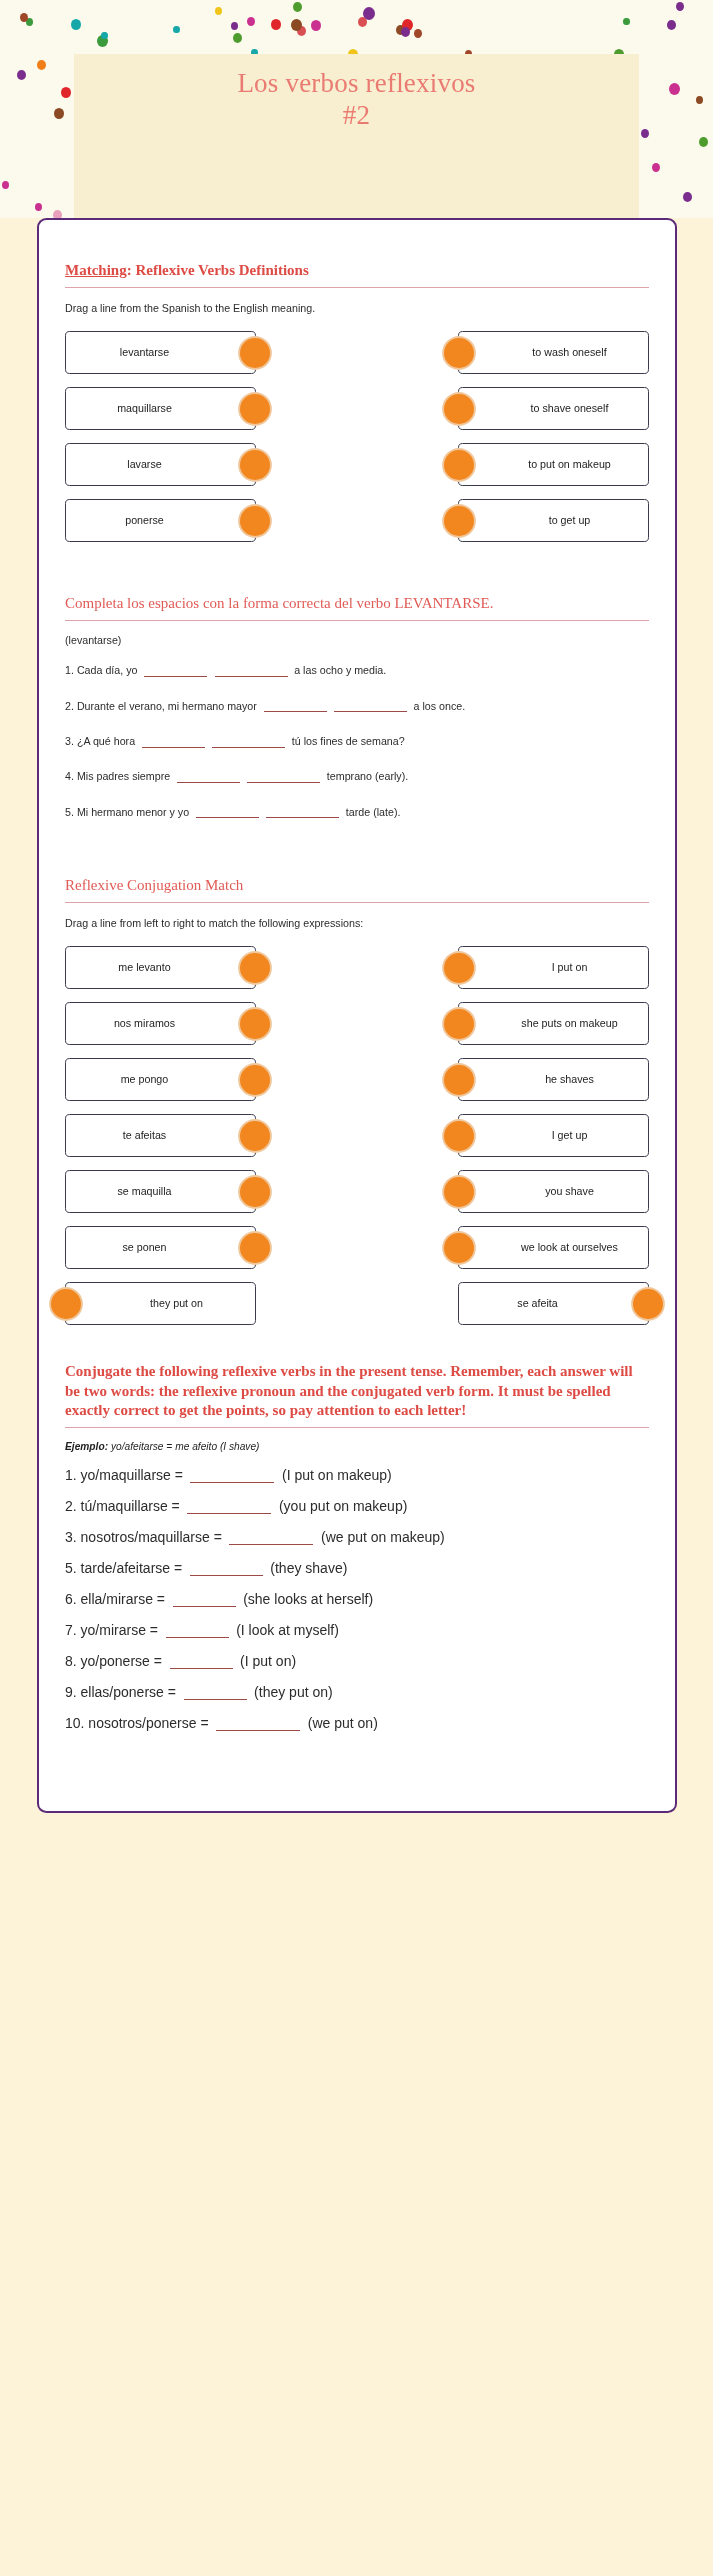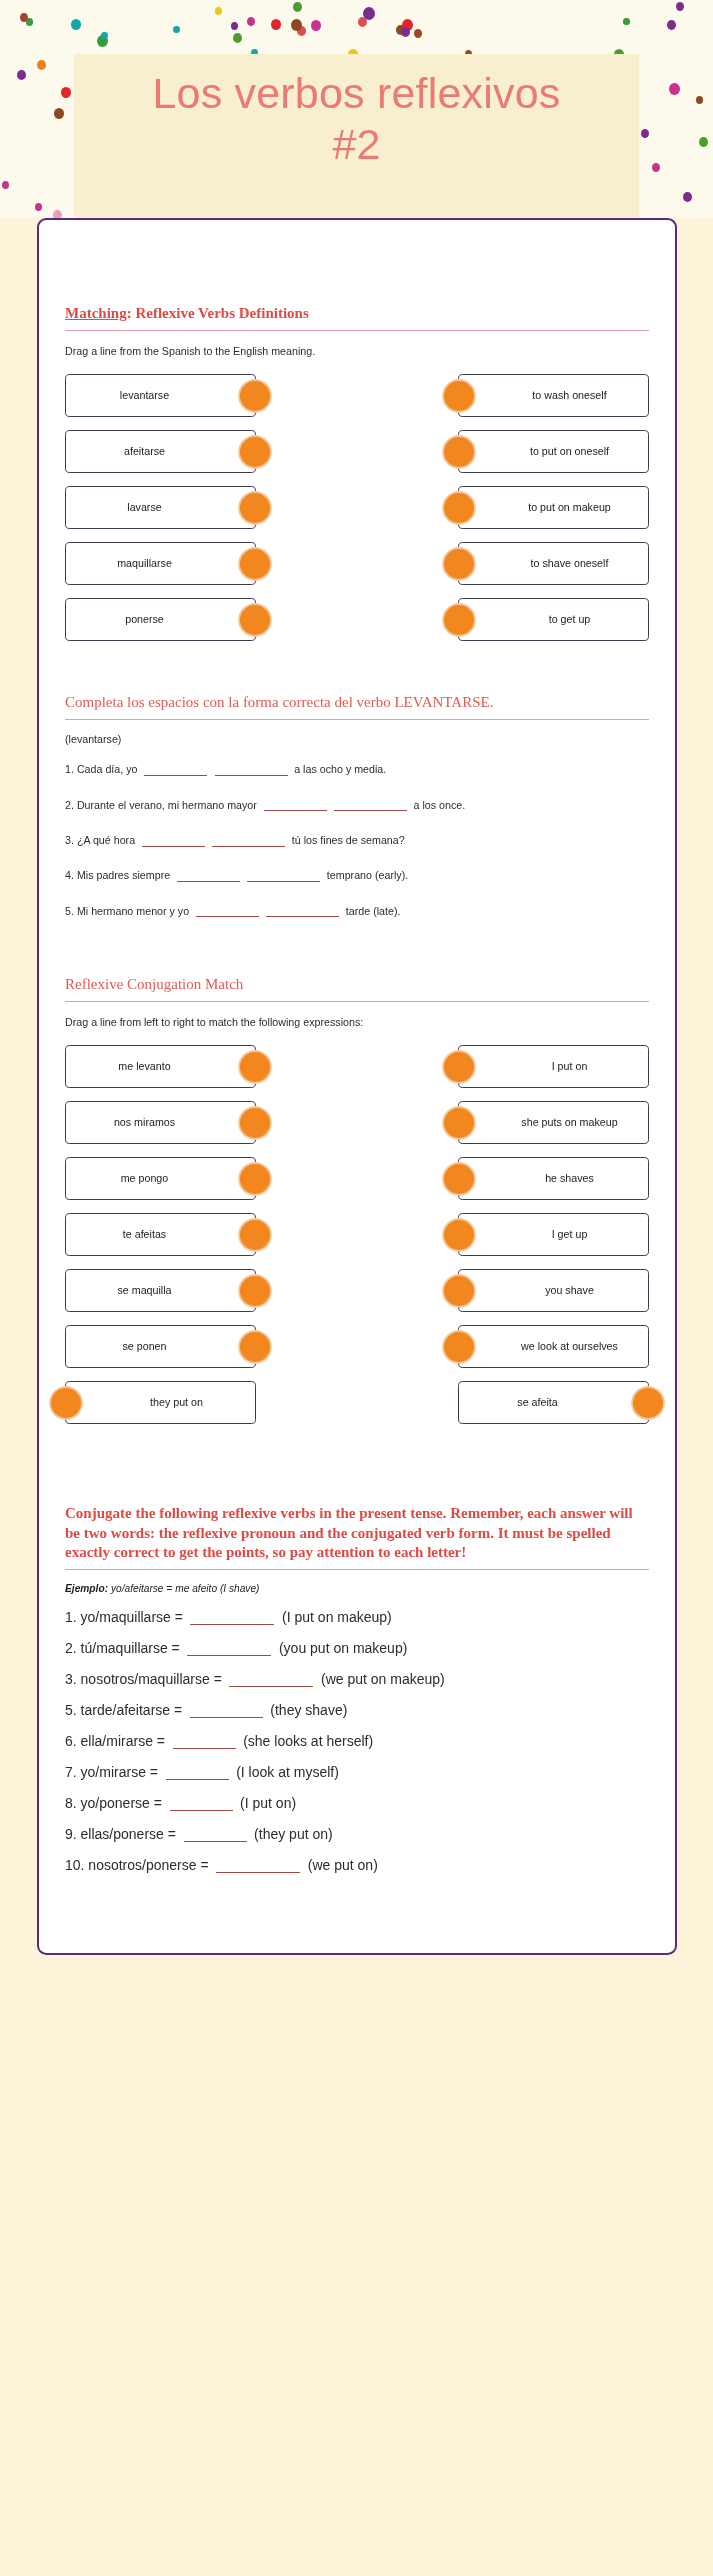--- a/index.html
+++ b/index.html
@@ -34,23 +34,23 @@
   #title-plate {
     position:absolute;
     left:74px;
     top:54px;
     width:565px;
     height:165px;
     background:#f8eed0;
     z-index:2;
   }
   #title {
-    font-family:Liberation Sans, sans-serif;
+    font-family:Liberation Serif, serif;
     color:#ea7b72;
-    font-size:43px;
+    font-size:27px;
     line-height:1.18;
     text-align:center;
     padding-top:14px;
     letter-spacing:0.2px;
     font-weight:400;
   }
   
   #card {
     position:relative;
     margin:0 37px;
@@ -63,21 +63,21 @@
   
   .section { margin-bottom:5.6px; }
   .sec-title {
     font-family:"Liberation Serif", serif;
     color:#e15b56;
     font-size:15px;
     line-height:1.3;
     font-weight:400;
     padding-bottom:6.5px;
   }
-  .sec-title.bold { font-weight:bold; color:#dd4b44;margin-top:43px; }
+  .sec-title.bold { font-weight:bold; color:#dd4b44; }
   .sec-title u { text-decoration:underline; }
   .rule {
     height:0.9px;
     background:#c05a60;
     opacity:.55;
     margin-bottom:13px;
   }
   .instr {
     font-size:10.7px;
     color:#2c2c2c;
@@ -281,46 +281,36 @@
               <span>levantarse</span>
               <span class="dot"></span>
             </div>
             <div class="opt right">
               <span class="dot"></span>
               <span>to wash oneself</span>
             </div>
           </div>
           <div class="match-row">
             <div class="opt left">
-              <span>afeitarse</span>
-              <span class="dot"></span>
-            </div>
-            <div class="opt right">
-              <span class="dot"></span>
-              <span>to put on oneself</span>
+              <span>maquillarse</span>
+              <span class="dot"></span>
+            </div>
+            <div class="opt right">
+              <span class="dot"></span>
+              <span>to shave oneself</span>
             </div>
           </div>
           <div class="match-row">
             <div class="opt left">
               <span>lavarse</span>
               <span class="dot"></span>
             </div>
             <div class="opt right">
               <span class="dot"></span>
               <span>to put on makeup</span>
-            </div>
-          </div>
-          <div class="match-row">
-            <div class="opt left">
-              <span>maquillarse</span>
-              <span class="dot"></span>
-            </div>
-            <div class="opt right">
-              <span class="dot"></span>
-              <span>to shave oneself</span>
             </div>
           </div>
           <div class="match-row">
             <div class="opt left">
               <span>ponerse</span>
               <span class="dot"></span>
             </div>
             <div class="opt right">
               <span class="dot"></span>
               <span>to get up</span>

